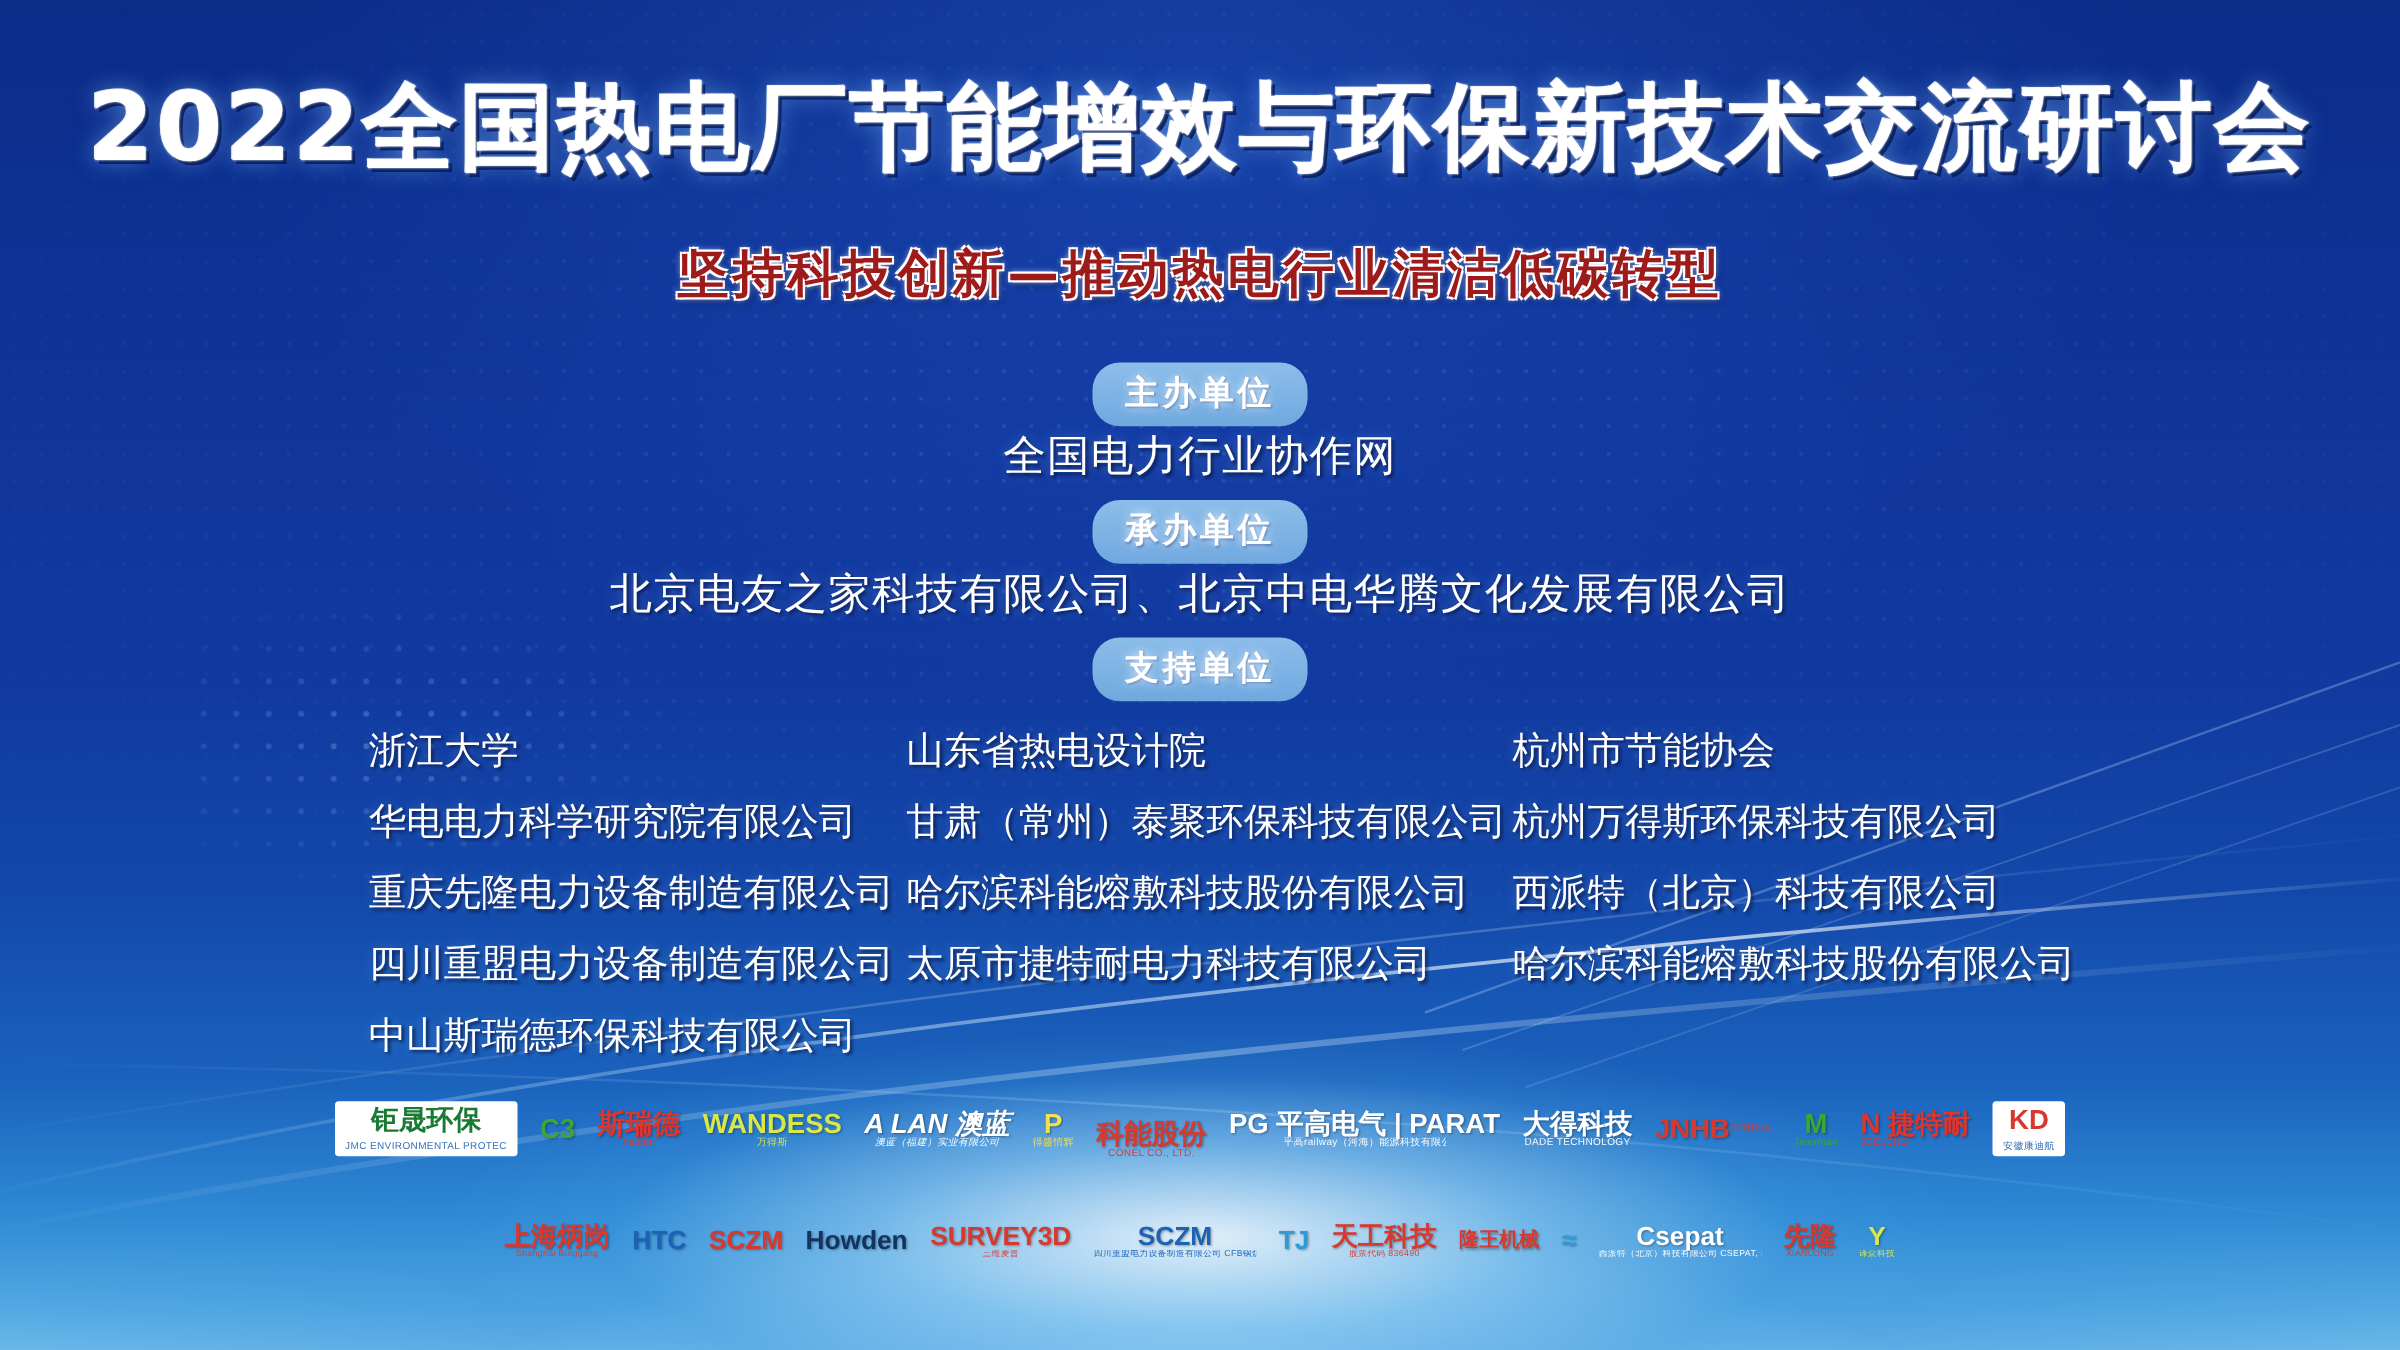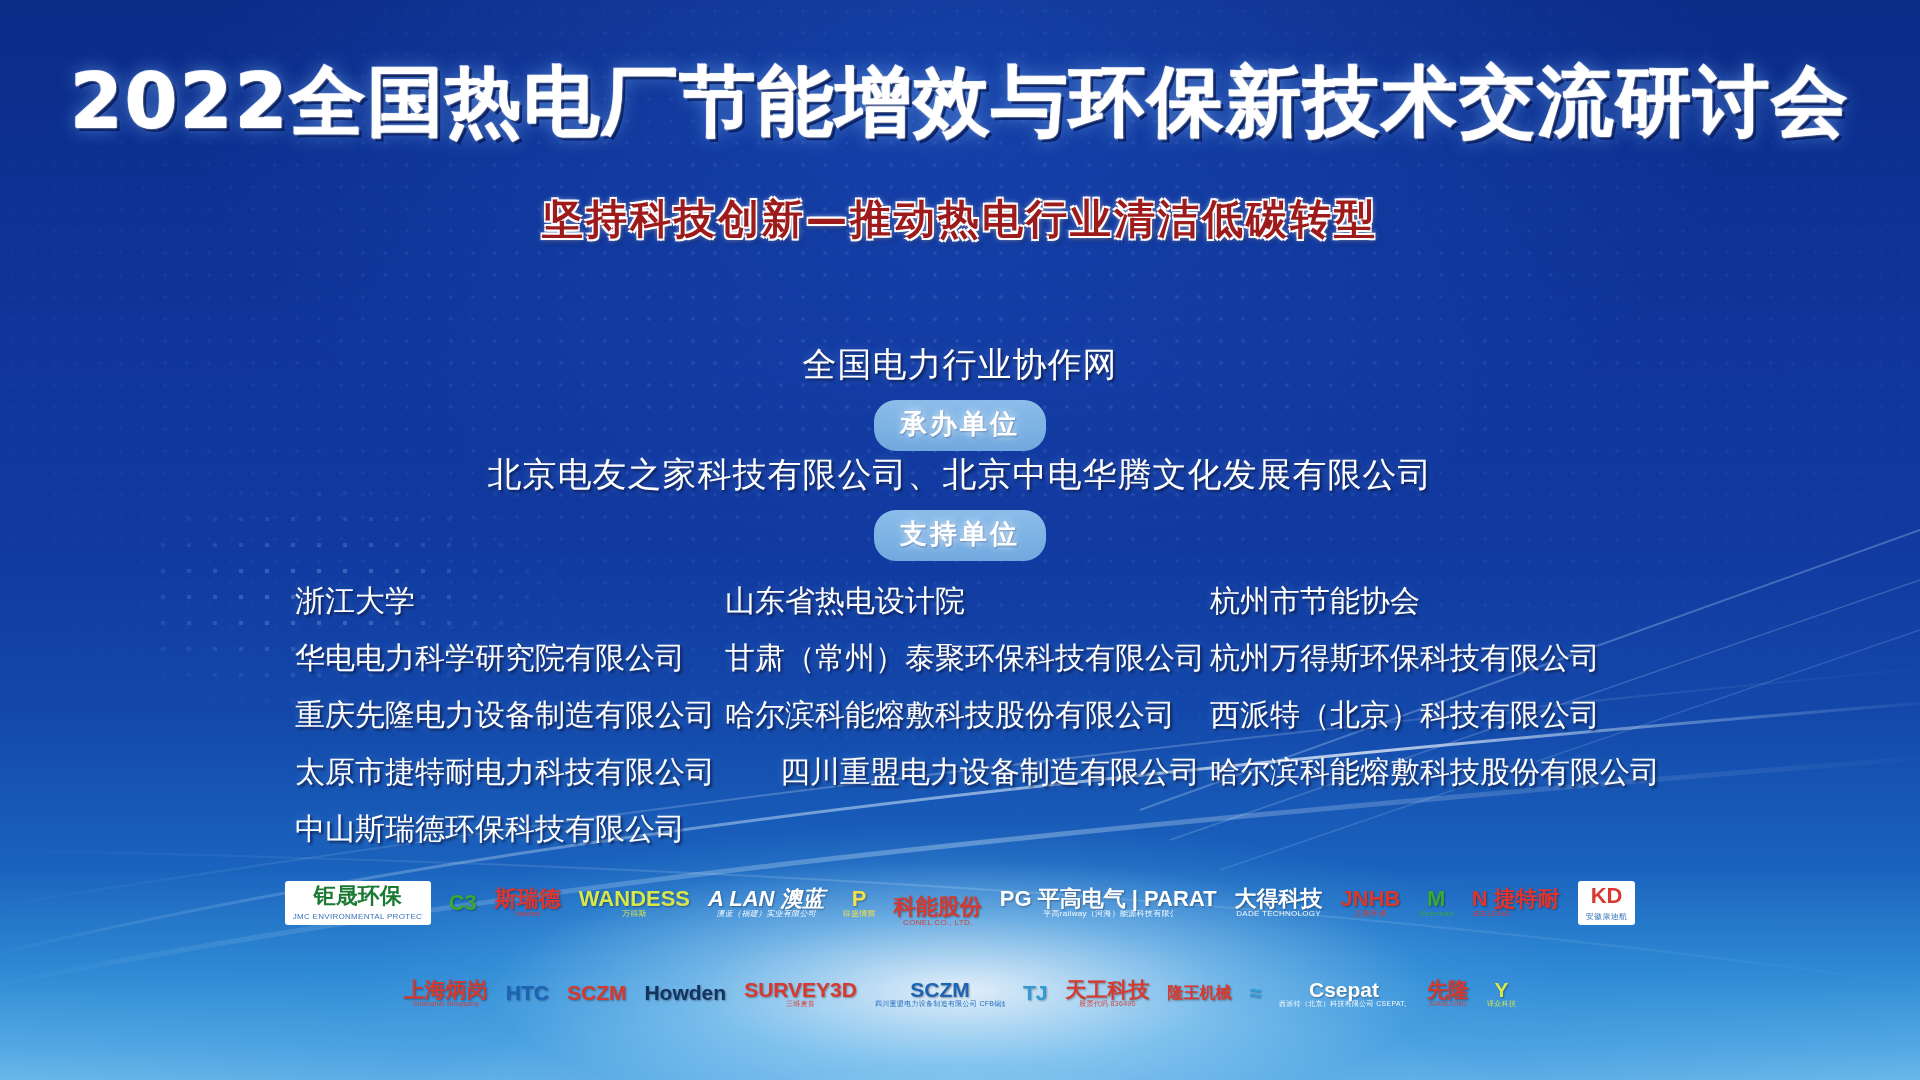--- a/index.html
+++ b/index.html
@@ -152,20 +152,21 @@
       <path d="M900 70 L150 330" stroke="#cfeaff" stroke-width="1.5" opacity=".4"></path>
       <path d="M900 120 L200 360" stroke="#cfeaff" stroke-width="1.5" opacity=".3"></path>
     </g>
   </svg>
 
   <div class="bottomglow"></div>
 
   <div class="title">2022全国热电厂节能增效与环保新技术交流研讨会</div>
   <div class="subtitle">坚持科技创新—推动热电行业清洁低碳转型</div>
 
+  <div class="pill" style="top:290px;">主办单位</div>
   <div class="orgline" style="top:342px;">全国电力行业协作网</div>
 
   <div class="pill" style="top:400px;">承办单位</div>
   <div class="orgline" style="top:452px;">北京电友之家科技有限公司、北京中电华腾文化发展有限公司</div>
 
   <div class="pill" style="top:510px;">支持单位</div>
 
   <div id="support-grid">
       <div class="row">
         <div class="cell c0">浙江大学</div>
@@ -176,22 +177,22 @@
         <div class="cell c0">华电电力科学研究院有限公司</div>
         <div class="cell c1">甘肃（常州）泰聚环保科技有限公司</div>
         <div class="cell c2">杭州万得斯环保科技有限公司</div>
       </div>
       <div class="row">
         <div class="cell c0">重庆先隆电力设备制造有限公司</div>
         <div class="cell c1">哈尔滨科能熔敷科技股份有限公司</div>
         <div class="cell c2">西派特（北京）科技有限公司</div>
       </div>
       <div class="row">
+        <div class="cell c0">四川重盟电力设备制造有限公司</div>
         <div class="cell c1">太原市捷特耐电力科技有限公司</div>
-        <div class="cell c0">四川重盟电力设备制造有限公司</div>
         <div class="cell c2">哈尔滨科能熔敷科技股份有限公司</div>
       </div>
       <div class="row">
         <div class="cell c0">中山斯瑞德环保科技有限公司</div>
         <div class="cell c1"></div>
         <div class="cell c2"></div>
       </div>
     </div>
 
   <div class="logorow" id="logo-row-1" style="top:870px;height:66px;">
@@ -242,21 +243,21 @@
           <div class="lg-sub" style="color: rgb(255, 255, 255); font-size: 8px; max-width: 130px; white-space: nowrap; overflow: hidden; text-overflow: clip;">平高railway（河海）能源科技有限公司 PINGGAO PARAT (HENAN) ENERGY TECHNOLOGY CO.,LTD</div>
         </div>
       </div>
       <div class="logo">
         <div style="display: flex; flex-direction: column; align-items: center;">
           <div class="lg-main" style="color: rgb(255, 255, 255); font-size: 22px; text-shadow: rgba(0, 0, 0, 0.35) 1px 1px 2px;">大得科技</div>
           <div class="lg-sub" style="color: rgb(255, 255, 255); font-size: 8px; max-width: 130px; white-space: nowrap; overflow: hidden; text-overflow: clip;">DADE TECHNOLOGY</div>
         </div>
       </div>
       <div class="logo">
-        <div style="display: flex; flex-direction: column; align-items: center;">
+        <div style="display: flex; flex-direction: row; align-items: center;">
           <div class="lg-main" style="color: rgb(216, 57, 46); font-size: 22px; text-shadow: rgba(0, 0, 0, 0.35) 1px 1px 2px;">JNHB</div>
           <div class="lg-sub" style="color: rgb(216, 57, 46); font-size: 8px; max-width: 130px; white-space: nowrap; overflow: hidden; text-overflow: clip;">江南环保</div>
         </div>
       </div>
       <div class="logo">
         <div style="display: flex; flex-direction: column; align-items: center;">
           <div class="lg-main" style="color: rgb(58, 168, 50); font-size: 22px; text-shadow: rgba(0, 0, 0, 0.35) 1px 1px 2px;">M</div>
           <div class="lg-sub" style="color: rgb(58, 168, 50); font-size: 8px; max-width: 130px; white-space: nowrap; overflow: hidden; text-overflow: clip;">Jieerman</div>
         </div>
       </div>

